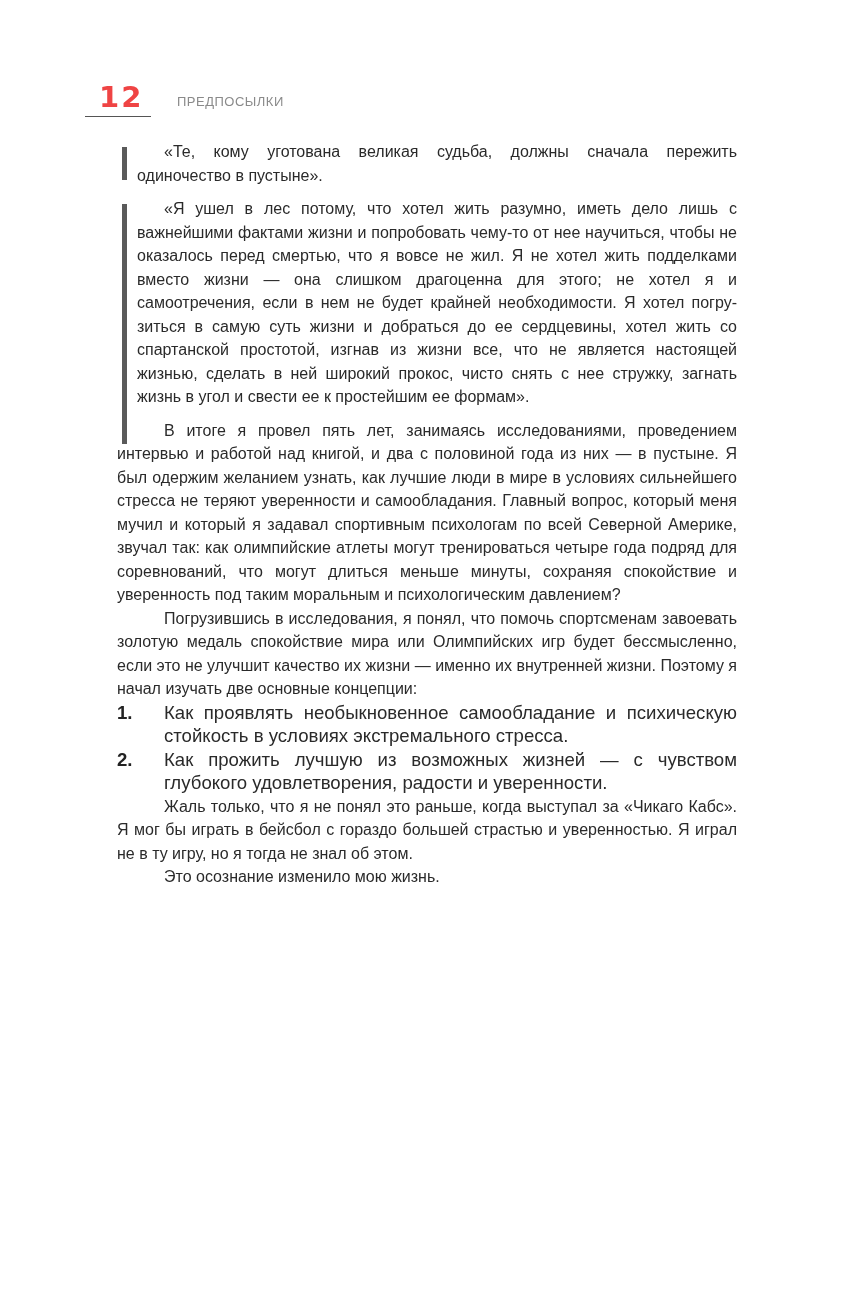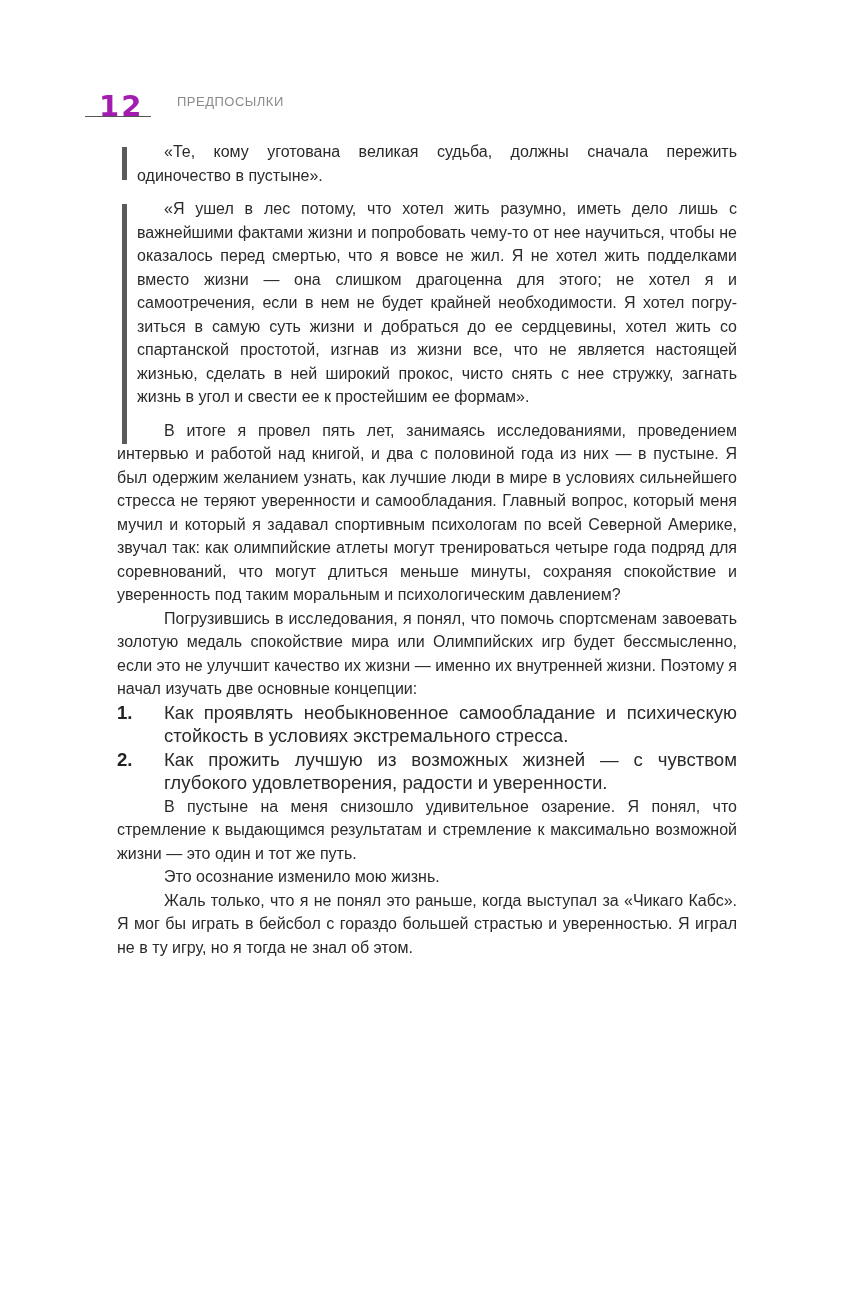--- a/index.html
+++ b/index.html
@@ -1,19 +1,19 @@
 <!DOCTYPE html>
 <html><head>
 <meta charset="utf-8">
 <style>
   html, body { margin: 0; padding: 0; background: #ffffff; }
   body { width: 844px; height: 1311px; position: relative; overflow: hidden;
          font-family: "Liberation Sans", sans-serif; color: #2a2a2a; }
   .page-num { position: absolute; left: 99px; top: 80px; font-size: 29px; font-weight: bold;
-              color: #a21caf; letter-spacing: 2px; font-family: "DejaVu Sans", sans-serif; margin-top: 9px; }
+              color: #ef4444; letter-spacing: 2px; font-family: "DejaVu Sans", sans-serif; }
   .running-head { position: absolute; left: 177px; top: 94px; font-size: 13px; color: #8a8a8a;
                   letter-spacing: 0.5px; }
   .head-rule { position: absolute; left: 85px; top: 116px; width: 66px; height: 1px; background: #555; }
   .content { position: absolute; left: 117px; top: 140px; width: 620px; }
   .p { font-size: 16px; line-height: 23.5px; text-align: justify; text-align-last: left;
        margin: 0; hyphens: manual; word-spacing: 0px; }
   .indent { text-indent: 47px; }
   .gap-after { margin-bottom: 10px; }
   .quote-block { position: relative; padding-left: 20px; }
   .quote-bar { position: absolute; left: 5px; width: 5px; background: #5a5a5a; }
@@ -50,16 +50,15 @@
 
   <div class="list-item">
     <span class="list-num">1.</span>
     <span class="list-text">Как проявлять необыкновенное самообладание и психическую стойкость в условиях экстремального стресса.</span>
   </div>
   <div class="list-item">
     <span class="list-num">2.</span>
     <span class="list-text">Как прожить лучшую из возможных жизней — с чувством глубокого удовлетворения, радости и уверенности.</span>
   </div>
 
-  <p class="p indent">В пустыне на меня снизошло удивительное озарение. Я понял, что стремление к выдающимся результатам и стремление к мак­симально возможной жизни — это один и тот же путь.</p>
+  <p class="p indent">Жаль только, что я не понял это раньше, когда выступал за «Чикаго Кабс». Я мог бы играть в бейсбол с гораздо боль­шей страстью и уверенностью. Я играл не в ту игру, но я тогда не знал об этом.</p>
   <p class="p indent">Это осознание изменило мою жизнь.</p>
-  <p class="p indent">Жаль только, что я не понял это раньше, когда выступал за «Чикаго Кабс». Я мог бы играть в бейсбол с гораздо боль­шей страстью и уверенностью. Я играл не в ту игру, но я тогда не знал об этом.</p>
 </div>
 
 </body></html>

